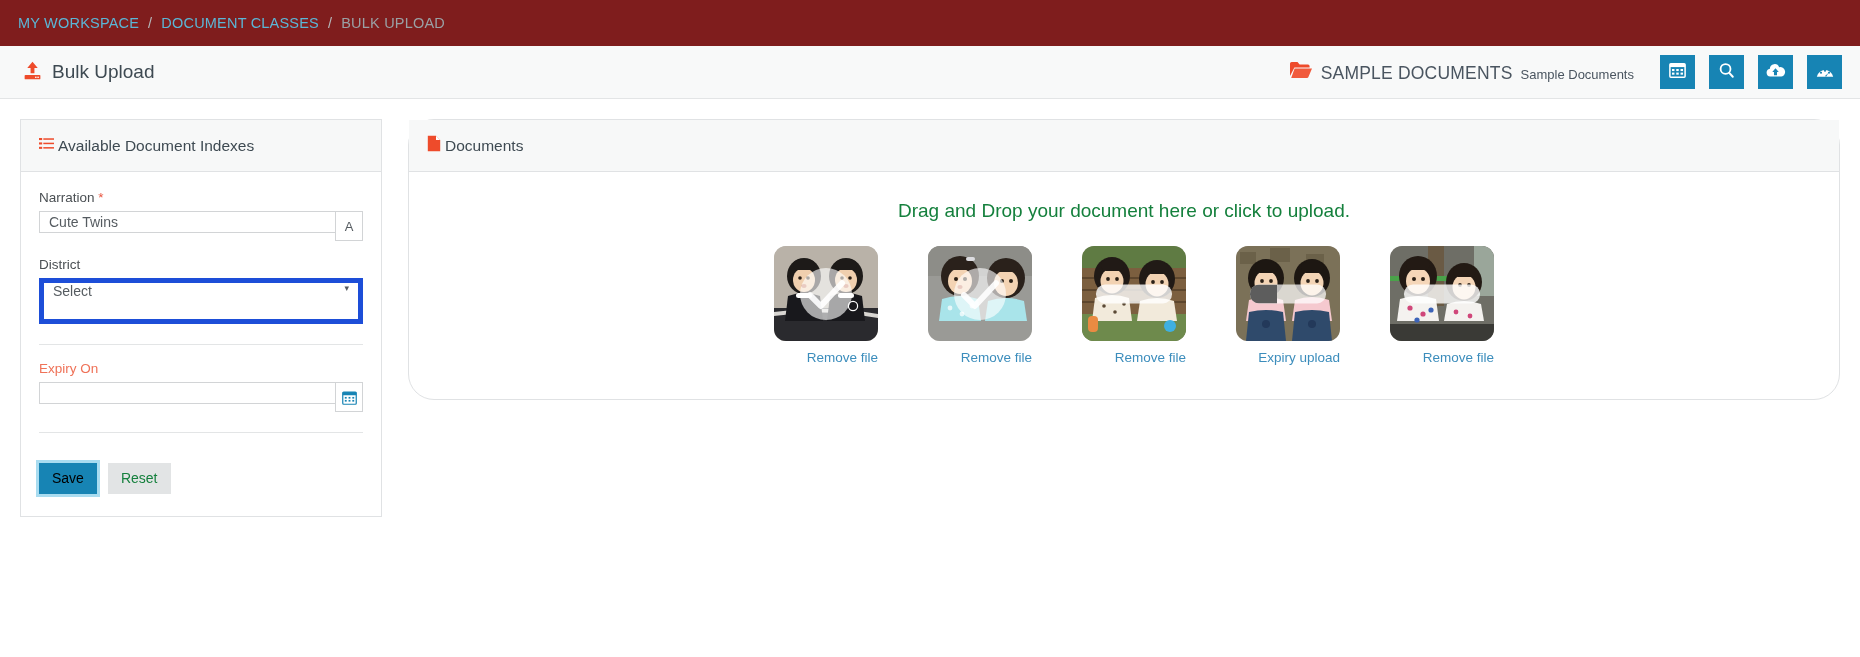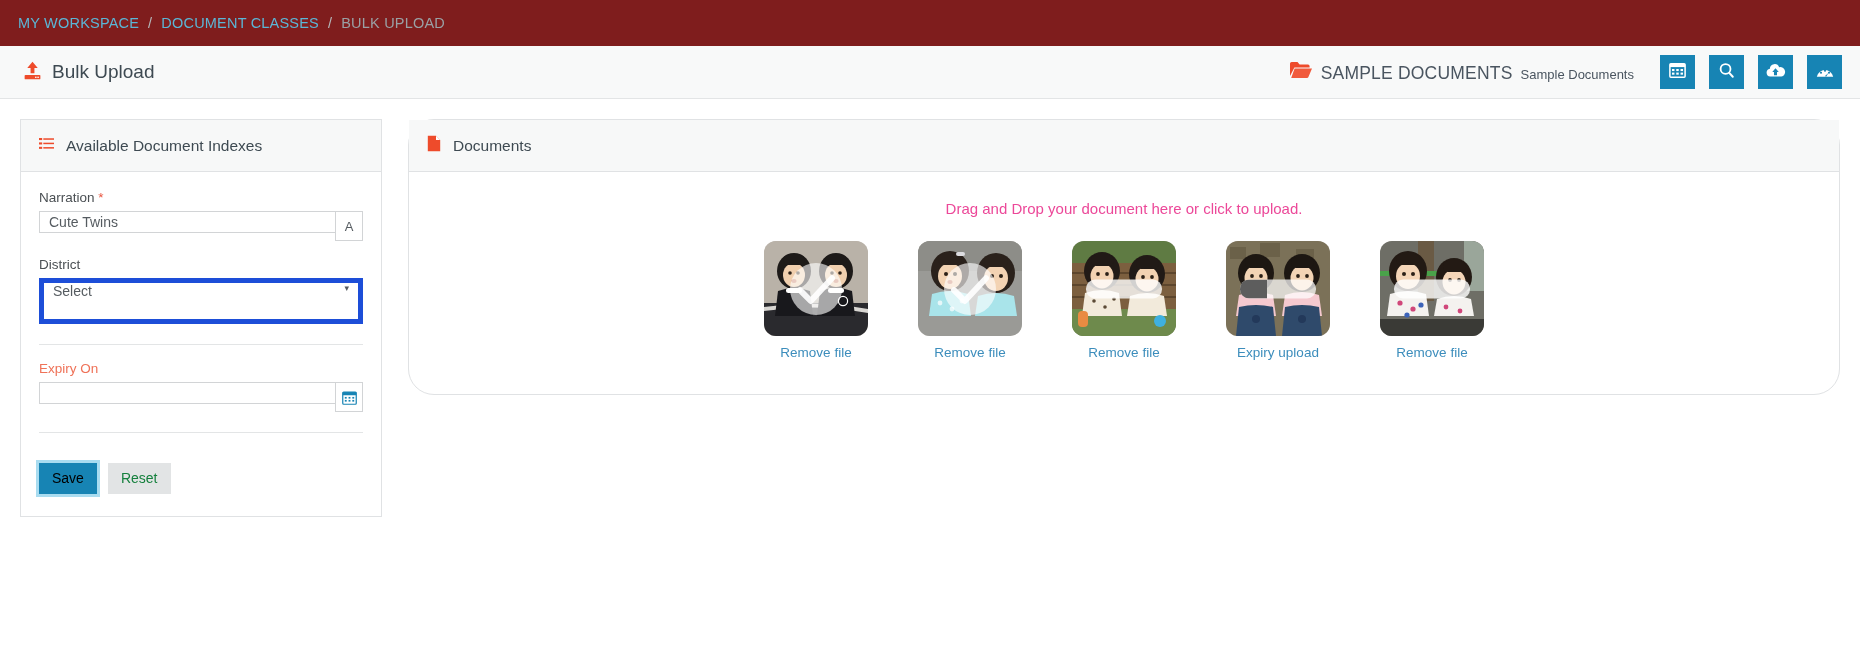--- a/index.html
+++ b/index.html
@@ -61,21 +61,21 @@
   }
 
   
   .card { background: #fff; border: 1px solid #e0e2e4; }
   .card-head {
     background: #f7f8f8;
     border-bottom: 1px solid #e0e2e4;
     height: 52px;
     display: flex; align-items: center;
     padding-left: 18px;
-    gap: 12px;
+    gap: 4px;
   }
   .card-head-title { font-size: 15.5px; color: #3e4a52; }
   .left-card { width: 362px; }
   .card-body { padding: 18px 18px 0 18px; }
 
   .mandatory-note { font-size: 14.5px; color: #4a4f53; margin: 6px 0 18px 0; }
   .req { color: #e8543f; }
 
   .field { margin-bottom: 16px; }
   .field-label { font-size: 13.5px; color: #4a4f53; margin-bottom: 6px; display:block; }
@@ -128,26 +128,26 @@
     line-height: 1.3;
   }
   .btn-save { background: #1784b4; color: #000000; border-color:#1784b4; box-shadow: 0 0 0 3px #a9dcf0; }
   .btn-reset { background: #e2e4e5; color: #15803d; border-color:#e2e4e5;margin-left:6px; }
 
   
   .right-card { flex: 1; border-radius: 26px; }
   .drop-area { padding: 28px 20px 34px 20px; }
   .drop-text {
     text-align: center;
-    color: #ec4899;
-    font-size: 15px;
+    color: #15803d;
+    font-size: 19px;
     margin-bottom: 24px;
   }
   .thumbs { display: flex; justify-content: center; gap: 30px; }
-  .thumb-item { width: 124px; display: flex; flex-direction: column; align-items: center; }
+  .thumb-item { width: 124px; display: flex; flex-direction: column; align-items: flex-end; }
   .thumb-frame {
     width: 104px; height: 95px;
     border-radius: 12px;
     overflow: hidden;
     position: relative;
     background: #c9c4bd;
   }
   .thumb-frame svg { display:block; width:100%; height:100%; }
   .progress {
     position: absolute;

